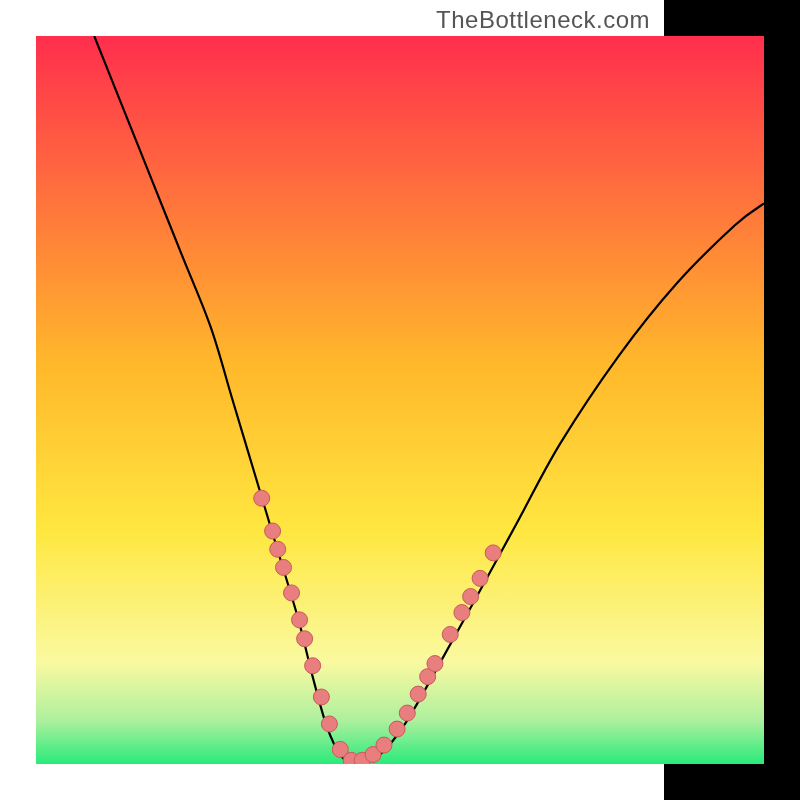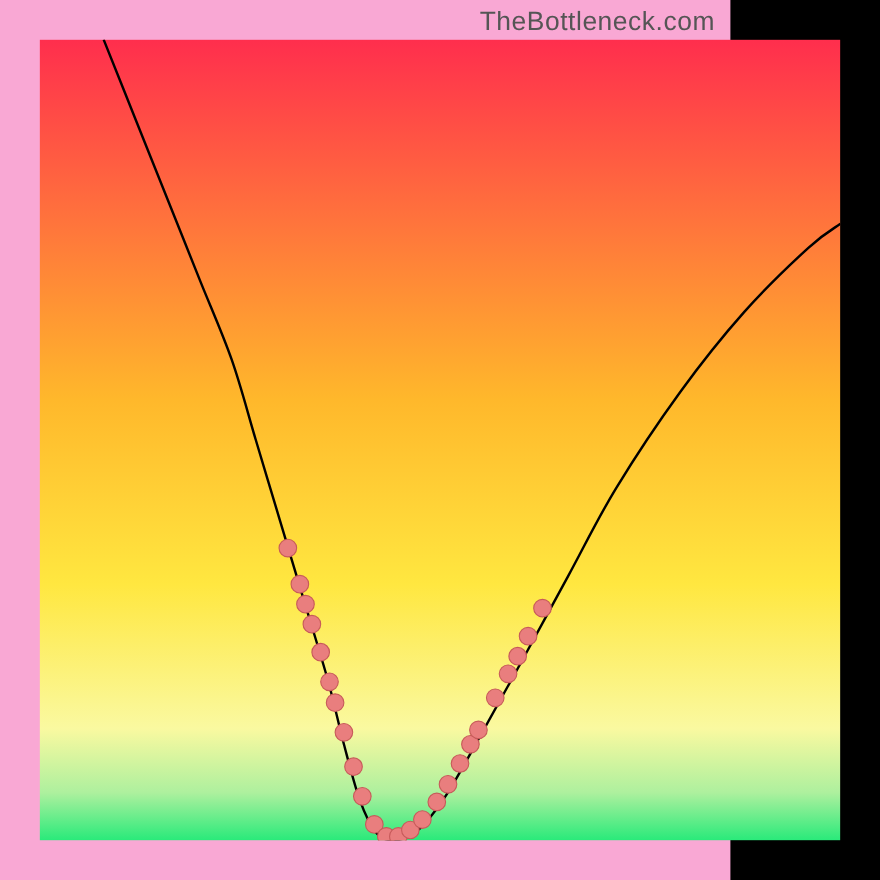--- a/index.html
+++ b/index.html
@@ -8,21 +8,21 @@
     width: 800px;
     height: 800px;
     background: #000;
     overflow: hidden;
     font-family: Arial, Helvetica, sans-serif;
   }
   .frame {
     position: relative;
     width: 664px;
     height: 800px;
-    background: #f9a8d4;
+    background: #ffffff;
   }
   .watermark {
     position: absolute;
     top: 6px;
     right: 14px;
     color: #555;
     font-size: 24px;
     font-weight: 500;
     letter-spacing: 0.5px;
     z-index: 10;

